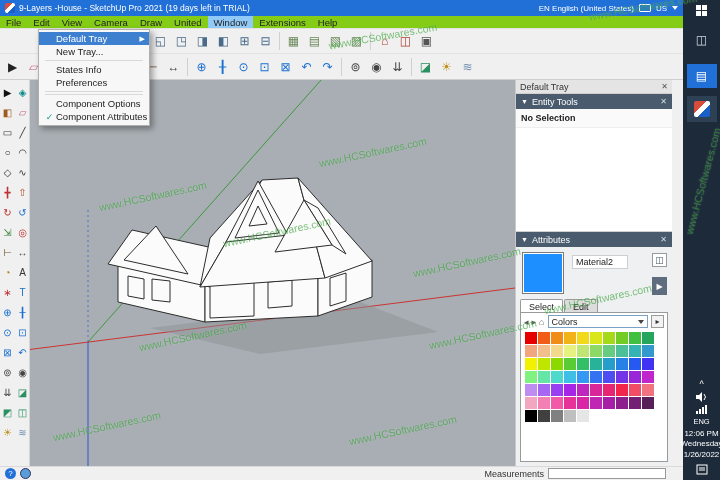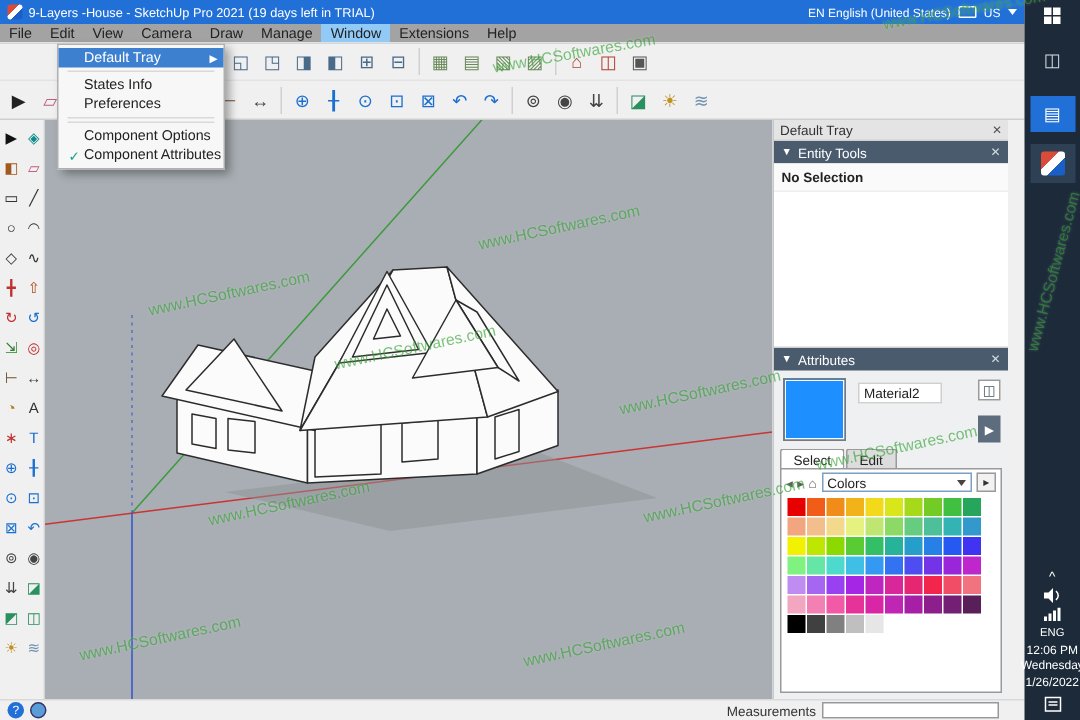--- a/index.html
+++ b/index.html
@@ -9,21 +9,21 @@
 
   
   .titlebar{position:absolute;left:0;top:0;width:683px;height:16px;background:#2170d8;color:#fff;display:flex;align-items:center;padding:0 5px;gap:4px;z-index:10;}
   .tb-logo{width:10px;height:10px;border-radius:2px;background:linear-gradient(135deg,#d94b3a 0 38%,#fff 38% 62%,#1a5fc8 62%);flex:0 0 auto;}
   .titlebar .title{font-size:8.5px;white-space:nowrap;}
   .lang{margin-left:auto;display:flex;align-items:center;gap:5px;font-size:8px;white-space:nowrap;}
   .kbd-icon{width:12px;height:8px;border:1px solid #fff;border-radius:1px;}
   .caret{width:0;height:0;border-left:3px solid transparent;border-right:3px solid transparent;border-top:4px solid #fff;}
 
   
-  .menubar{position:absolute;left:0;top:16px;width:683px;height:13px;background:#a3a3a3;display:flex;font-size:9.5px;border-bottom:1px solid #e2e2e2;z-index:10;}
+  .menubar{position:absolute;left:0;top:16px;width:683px;height:13px;background:#84cc16;display:flex;font-size:9.5px;border-bottom:1px solid #e2e2e2;z-index:10;}
   .menu-item{padding:0 6px;line-height:13px;cursor:default;}
   .menu-item.active{background:#91c9f7;text-align:right;}
 
   
   .toolbar{position:absolute;left:0;width:683px;display:flex;align-items:center;background:#f0f0f0;z-index:5;}
   #tb1{top:29px;height:25px;padding-left:150px;border-bottom:1px solid #e3e3e3;}
   #tb2{top:54px;height:26px;padding-left:2px;border-bottom:1px solid #cfcfcf;}
   .tb-icon{width:21px;height:21px;display:flex;align-items:center;justify-content:center;font-size:12px;border-radius:2px;flex:0 0 auto;}
   .tb-sep{width:1px;height:18px;background:#d0d0d0;margin:0 3px;flex:0 0 auto;}
 
@@ -109,21 +109,21 @@
       <span class="caret"></span>
     </div>
   </div>
 
   <div class="menubar">
       <span class="menu-item">File</span>
       <span class="menu-item">Edit</span>
       <span class="menu-item">View</span>
       <span class="menu-item">Camera</span>
       <span class="menu-item">Draw</span>
-      <span class="menu-item">Manage</span>
+      <span class="menu-item">United</span>
       <span class="menu-item active">Window</span>
       <span class="menu-item">Extensions</span>
       <span class="menu-item">Help</span>
     </div>
 
   <div class="toolbar" id="tb1">
       <div class="tb-icon" style="color: rgb(74, 106, 138);">◱</div>
       <div class="tb-icon" style="color: rgb(74, 106, 138);">◳</div>
       <div class="tb-icon" style="color: rgb(74, 106, 138);">◨</div>
       <div class="tb-icon" style="color: rgb(74, 106, 138);">◧</div>
@@ -238,20 +238,25 @@
         <polygon class="house-shape" points="245,172 302,165 274,120"></polygon>
       </g>
     </svg>
   </div>
 
   <div class="window-menu">
       <div class="wm-item hl">
         <span class="chk"></span>
         <span class="lbl">Default Tray</span>
         <span class="sub">▶</span>
+      </div>
+      <div class="wm-item">
+        <span class="chk"></span>
+        <span class="lbl">New Tray...</span>
+        <span class="sub"></span>
       </div>
       <div class="menu-sep"></div>
       <div class="wm-item">
         <span class="chk"></span>
         <span class="lbl">States Info</span>
         <span class="sub"></span>
       </div>
       <div class="wm-item">
         <span class="chk"></span>
         <span class="lbl">Preferences</span>

